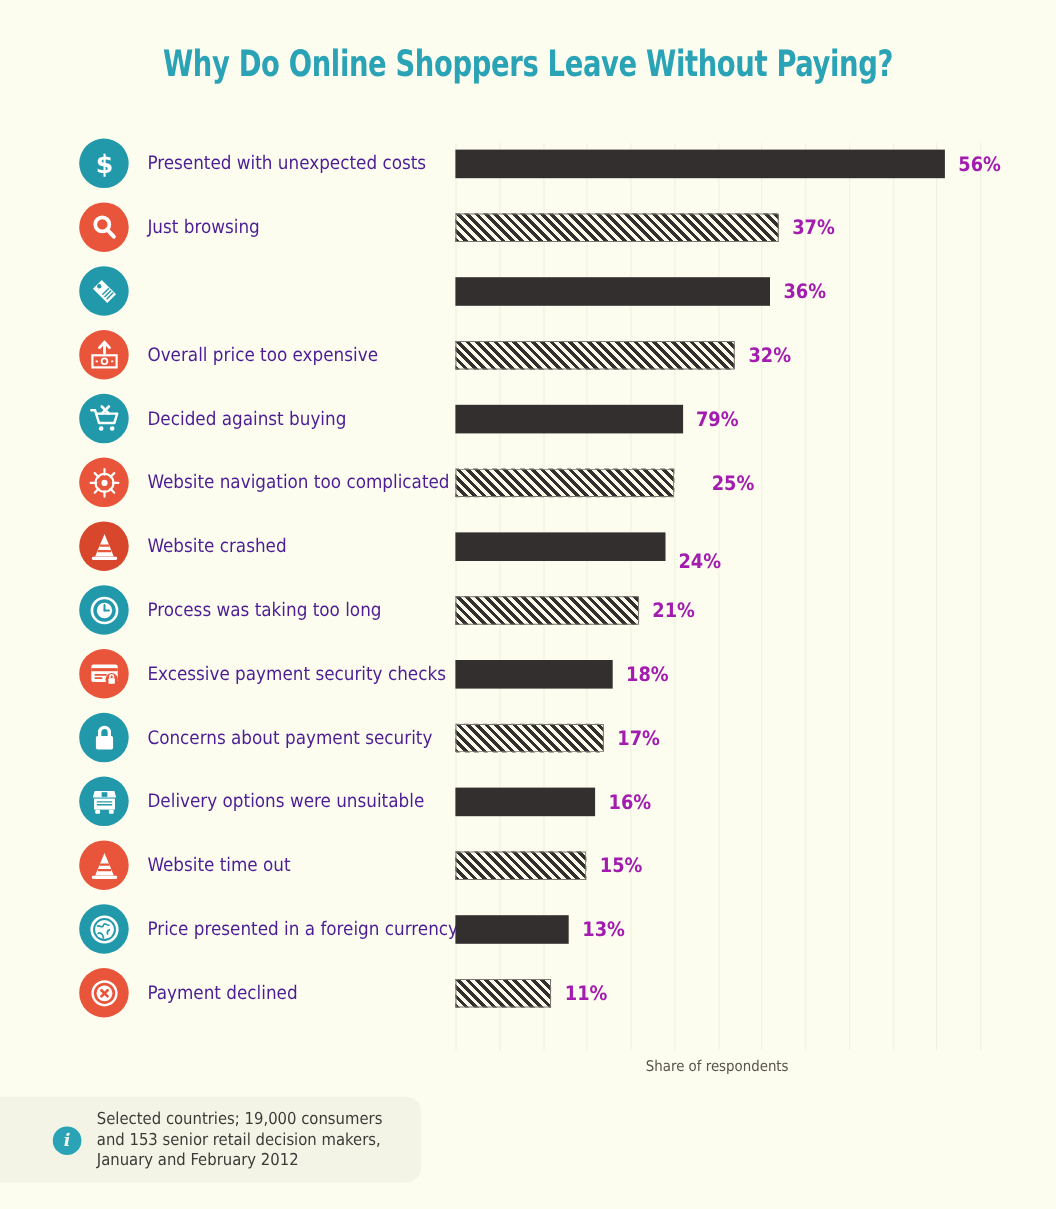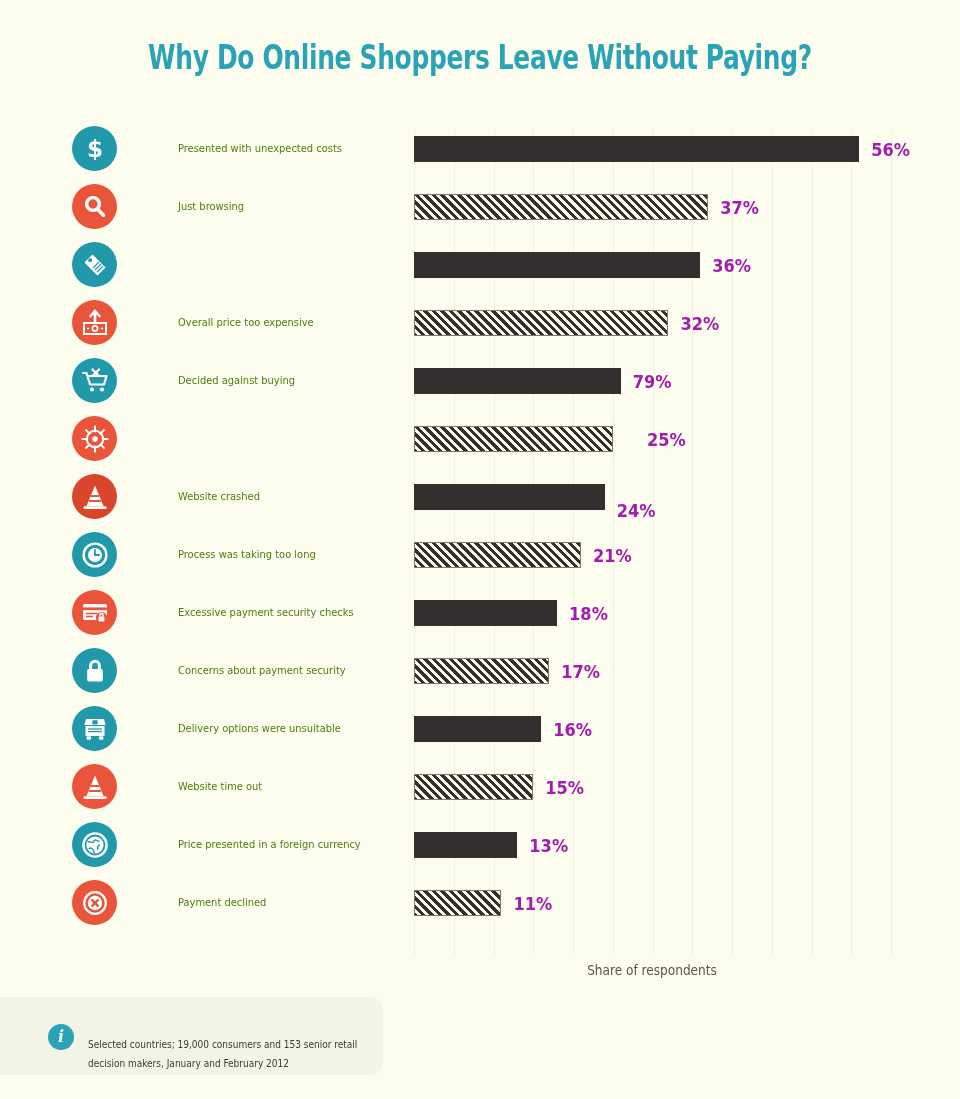--- a/index.html
+++ b/index.html
@@ -80,24 +80,23 @@
   .icon-circle svg { display: block; }
 
   
   .row-label {
     position: absolute;
     left: 134px;
     top: 0;
     height: 58px;
     line-height: 58px;
     font-family: "DejaVu Sans Condensed", "Liberation Sans", sans-serif;
-    font-size: 11px;
-    color: #4d7c0f;
+    font-size: 17px;
+    color: #4c1d95;
     white-space: nowrap;
-    margin-left: 44px;
   }
 
   
   .bar {
     position: absolute;
     left: 414px;
     top: 16px;
     height: 26px;
   }
   .bar.solid {
@@ -162,24 +161,23 @@
     font-weight: bold;
     text-align: center;
     line-height: 26px;
   }
   #footnote-text {
     position: absolute;
     left: 88px;
     top: 11px;
     width: 280px;
     font-family: "DejaVu Sans Condensed", "Liberation Sans", sans-serif;
-    font-size: 10px;
+    font-size: 15px;
     line-height: 18.5px;
     color: #3b3b38;
-    margin-top: 28px;
   }
 </style>
 </head>
 <body>
 
 <div id="chart-title">Why Do Online Shoppers Leave Without Paying?</div>
 
 <div id="chart-area">
   <div id="grid">
       <div class="gridline" style="left: 0px;"></div>
@@ -273,20 +271,21 @@
               <line x1="15" y1="22.6" x2="15" y2="27.6"></line>
               <line x1="2.4" y1="15" x2="7.4" y2="15"></line>
               <line x1="22.6" y1="15" x2="27.6" y2="15"></line>
               <line x1="6.1" y1="6.1" x2="9.6" y2="9.6"></line>
               <line x1="20.4" y1="20.4" x2="23.9" y2="23.9"></line>
               <line x1="23.9" y1="6.1" x2="20.4" y2="9.6"></line>
               <line x1="9.6" y1="20.4" x2="6.1" y2="23.9"></line>
             </g>
           </svg>
         </div>
+        <div class="row-label">Website navigation too complicated</div>
         <div class="bar hatch" style="width: 198.75px;"></div>
         <div class="bar-value" style="left: 647px;">25%</div>
       </div>
       <div class="row" style="top: 348px;">
         <div class="icon-circle" style="background: rgb(216, 71, 44);">
           <svg width="30" height="30" viewBox="0 0 30 30">
             <path d="M15 3.5 L23.5 24 L6.5 24 Z" fill="#fff"></path>
             <g stroke="#e8553a" stroke-width="2">
               <line x1="10.6" y1="14" x2="19.4" y2="14"></line>
               <line x1="9" y1="19" x2="21" y2="19"></line>

